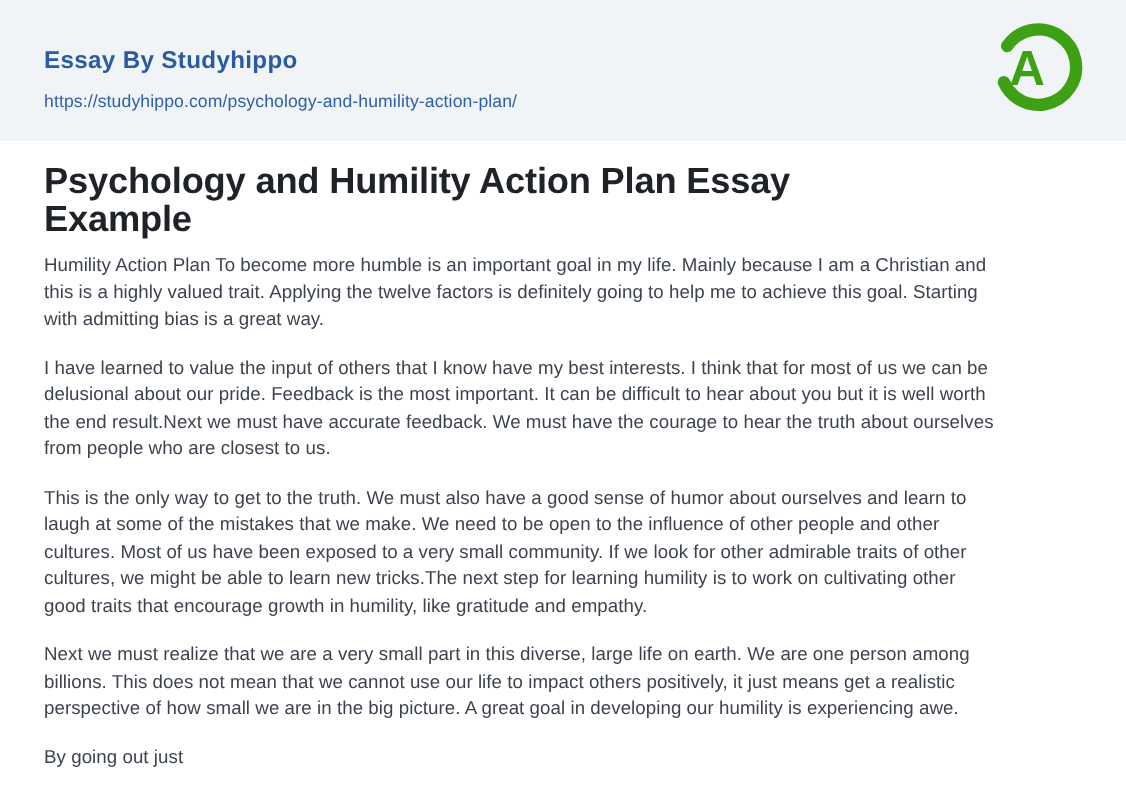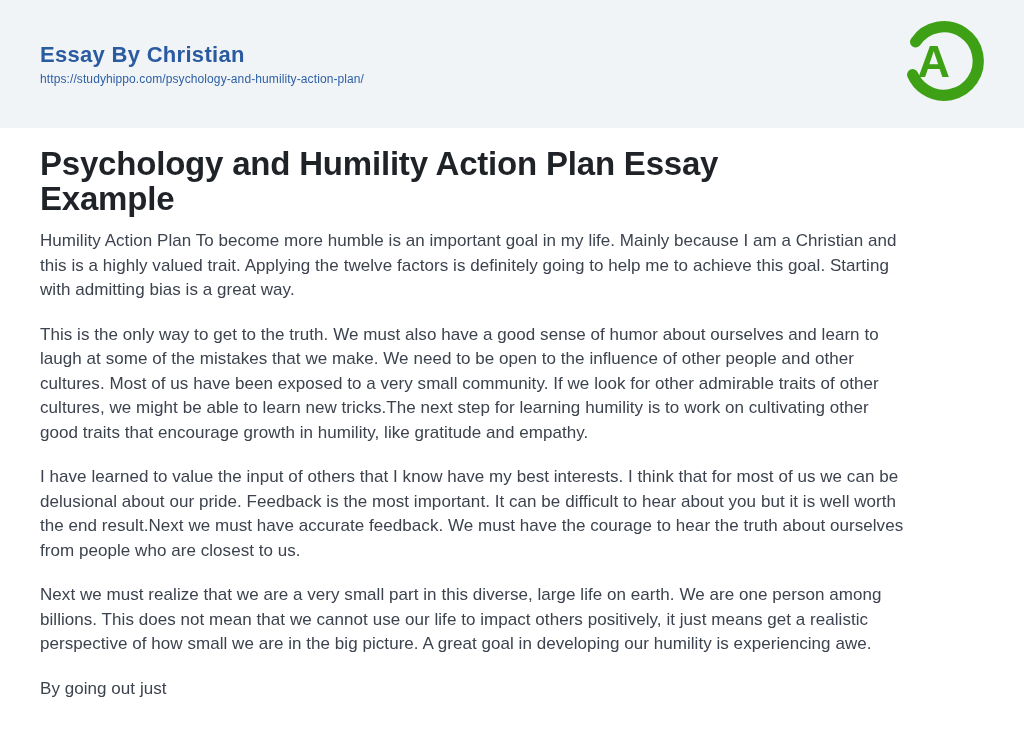--- a/index.html
+++ b/index.html
@@ -22,23 +22,23 @@
   .site-title {
     color: var(--brand-blue, #2a5a9f);
     font-size: 22px;
     font-weight: 700;
     letter-spacing: 0.3px;
     line-height: 26px;
     cursor: pointer;
   }
   .page-url {
     color: var(--brand-blue-light, #2e5fa5);
-    font-size: 12px;
+    font-size: 16px;
     font-weight: 400;
-    margin-top: 4px;
+    margin-top: 16px;
     letter-spacing: 0.1px;
     cursor: pointer;
   }
   .logo {
     position: absolute;
     top: 15px;
     right: 35px;
     width: 92px;
     height: 92px;
   }
@@ -71,44 +71,44 @@
     max-width: 946px;
   }
   .essay-paragraph:first-of-type { margin-top: 13px; }
 </style>
 </head>
 <body>
 
 <div class="page">
 
   <div class="header">
-    <div class="site-title">Essay By Christian</div>
+    <div class="site-title">Essay By Studyhippo</div>
     <div class="page-url">https://studyhippo.com/psychology-and-humility-action-plan/</div>
 
     <svg class="logo" viewBox="0 0 90 90" aria-hidden="true">
       <circle cx="46" cy="45" r="33.5" fill="none" stroke="var(--logo-green, #3ea015)" stroke-width="11" stroke-linecap="round" stroke-dasharray="176.5 34" transform="rotate(-146 46 45)"></circle>
       <text x="36" y="60.5" text-anchor="middle" font-size="44" fill="var(--logo-green, #3ea015)">A</text>
     </svg>
   </div>
 
   <div class="article">
     <h1 class="essay-title">Psychology and Humility Action Plan Essay
 Example</h1>
 
     <p class="essay-paragraph">Humility Action Plan To become more humble is an important goal in my life. Mainly because I am a Christian and
 this is a highly valued trait. Applying the twelve factors is definitely going to help me to achieve this goal. Starting
 with admitting bias is a great way.</p>
+    <p class="essay-paragraph">I have learned to value the input of others that I know have my best interests. I think that for most of us we can be
+delusional about our pride. Feedback is the most important. It can be difficult to hear about you but it is well worth
+the end result.Next we must have accurate feedback. We must have the courage to hear the truth about ourselves
+from people who are closest to us.</p>
     <p class="essay-paragraph">This is the only way to get to the truth. We must also have a good sense of humor about ourselves and learn to
 laugh at some of the mistakes that we make. We need to be open to the influence of other people and other
 cultures. Most of us have been exposed to a very small community. If we look for other admirable traits of other
 cultures, we might be able to learn new tricks.The next step for learning humility is to work on cultivating other
 good traits that encourage growth in humility, like gratitude and empathy.</p>
-    <p class="essay-paragraph">I have learned to value the input of others that I know have my best interests. I think that for most of us we can be
-delusional about our pride. Feedback is the most important. It can be difficult to hear about you but it is well worth
-the end result.Next we must have accurate feedback. We must have the courage to hear the truth about ourselves
-from people who are closest to us.</p>
     <p class="essay-paragraph">Next we must realize that we are a very small part in this diverse, large life on earth. We are one person among
 billions. This does not mean that we cannot use our life to impact others positively, it just means get a realistic
 perspective of how small we are in the big picture. A great goal in developing our humility is experiencing awe.</p>
     <p class="essay-paragraph">By going out just</p>
   </div>
 
 </div>
 
 </body></html>

